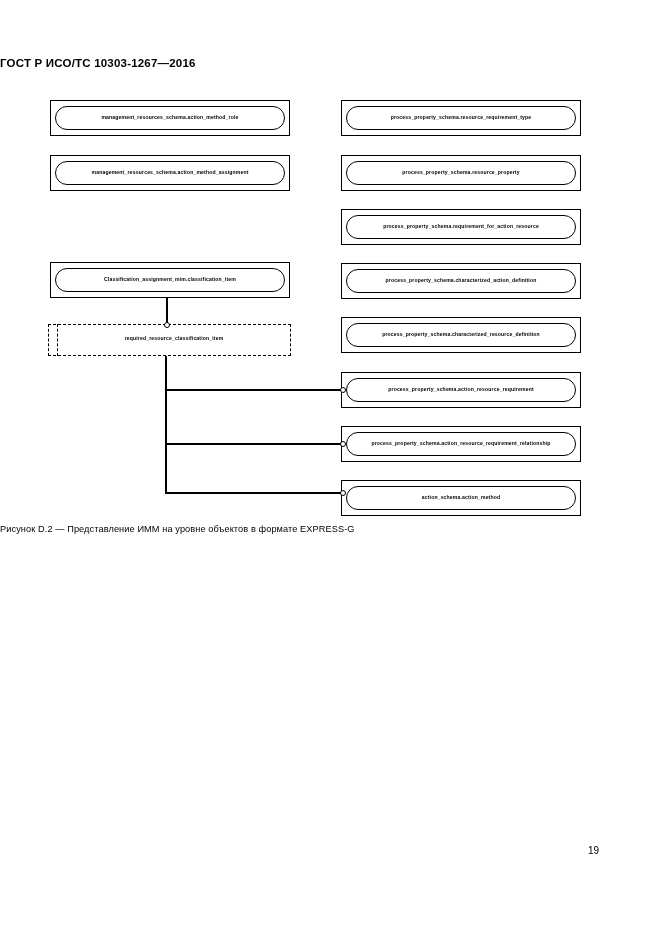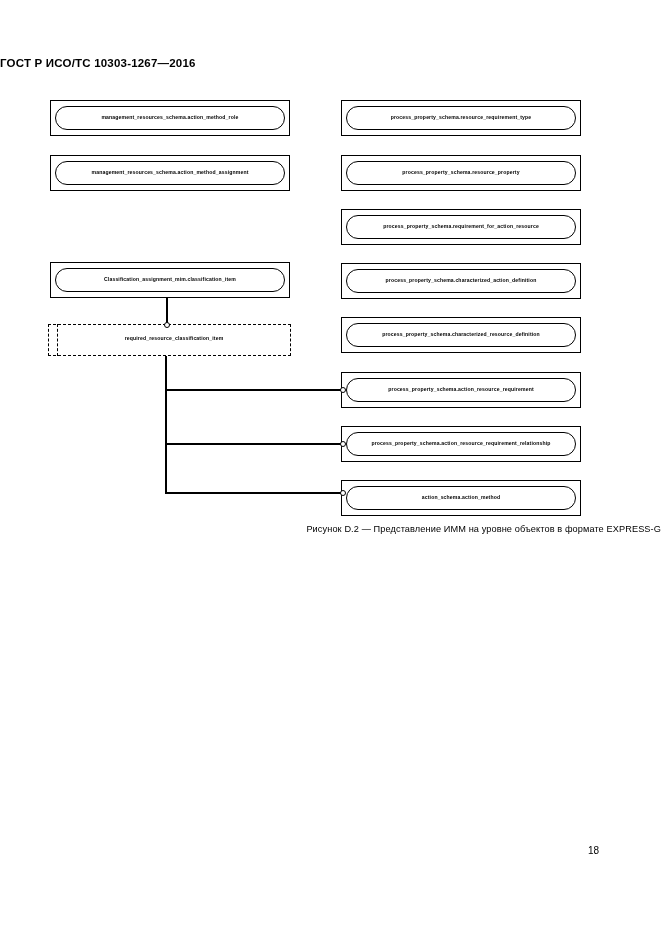--- a/index.html
+++ b/index.html
@@ -107,21 +107,21 @@
     background: #fff;
     box-sizing: border-box;
   }
 
   
   .figure-caption {
     position: absolute;
     top: 524px;
     left: 0;
     width: 661px;
-    text-align: right;
+    text-align: left;
     font-size: 9.2px;
     letter-spacing: 0.1px;
   }
 
   
   .page-number {
     position: absolute;
     top: 845px;
     right: 62px;
     font-size: 10px;
@@ -204,13 +204,13 @@
   <div class="line-h" style="left:165px; top:443px; width:176px;"></div>
   <div class="joint" style="left:340px; top:441px;"></div>
 
   <div class="line-h" style="left:165px; top:492px; width:176px;"></div>
   <div class="joint" style="left:340px; top:490px;"></div>
 
 </div>
 
 <div class="figure-caption">Рисунок D.2 — Представление ИММ на уровне объектов в формате EXPRESS-G</div>
 
-<div class="page-number">18</div>
+<div class="page-number">19</div>
 
 </body></html>

